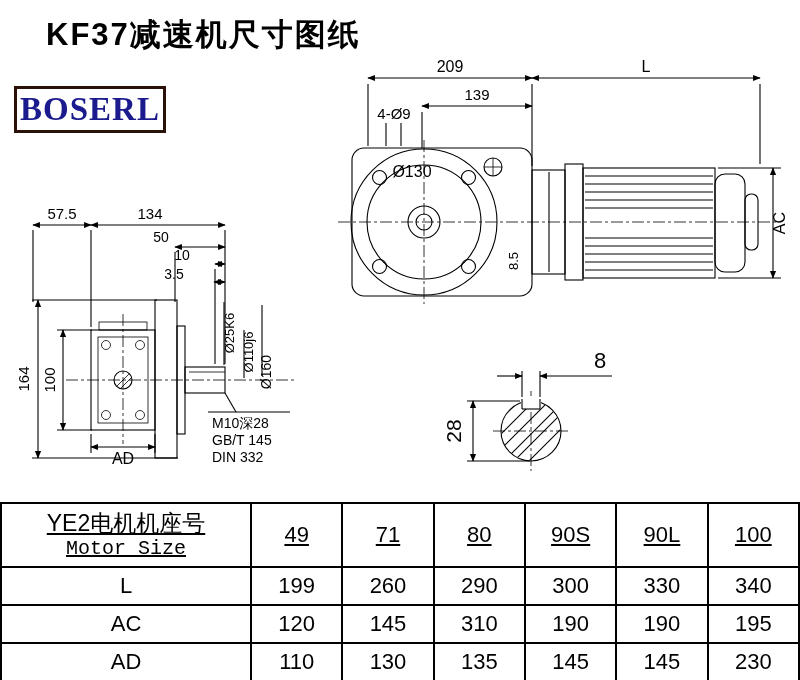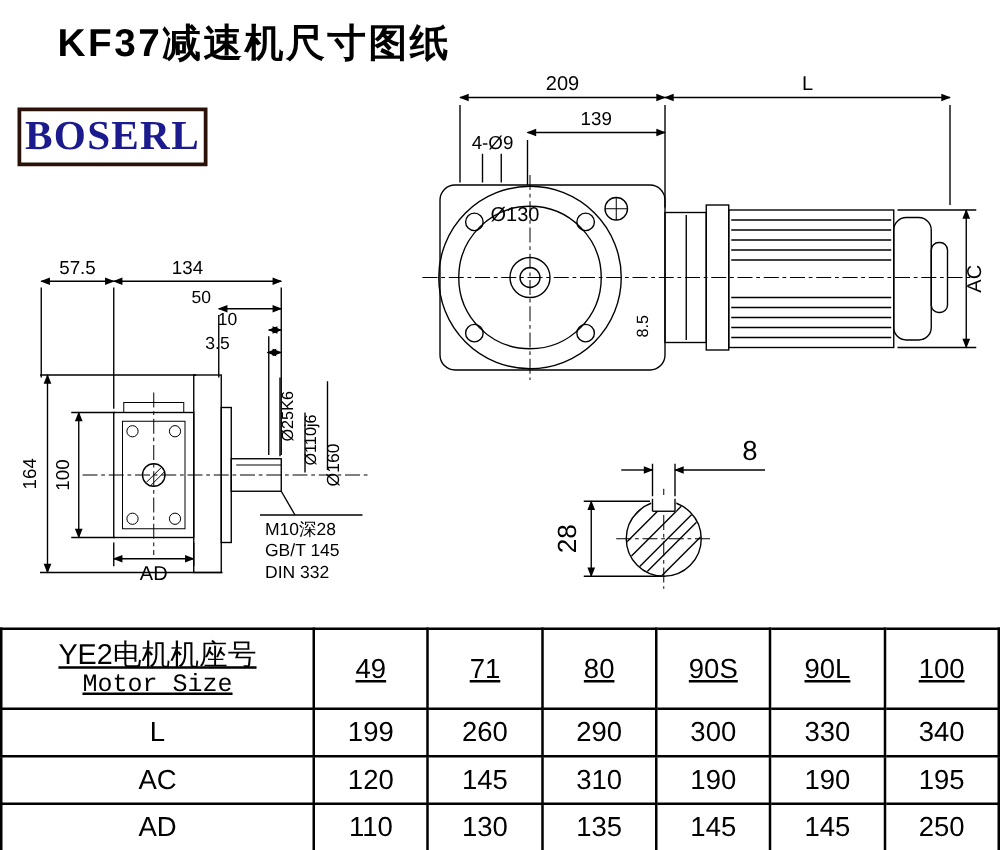--- a/index.html
+++ b/index.html
@@ -262,16 +262,16 @@
       <td>190</td>
       <td>195</td>
     </tr>
     <tr class="row">
       <td>AD</td>
       <td>110</td>
       <td>130</td>
       <td>135</td>
       <td>145</td>
       <td>145</td>
-      <td>250</td>
+      <td>230</td>
     </tr>
   </tbody>
 </table>
 
 </body></html>

